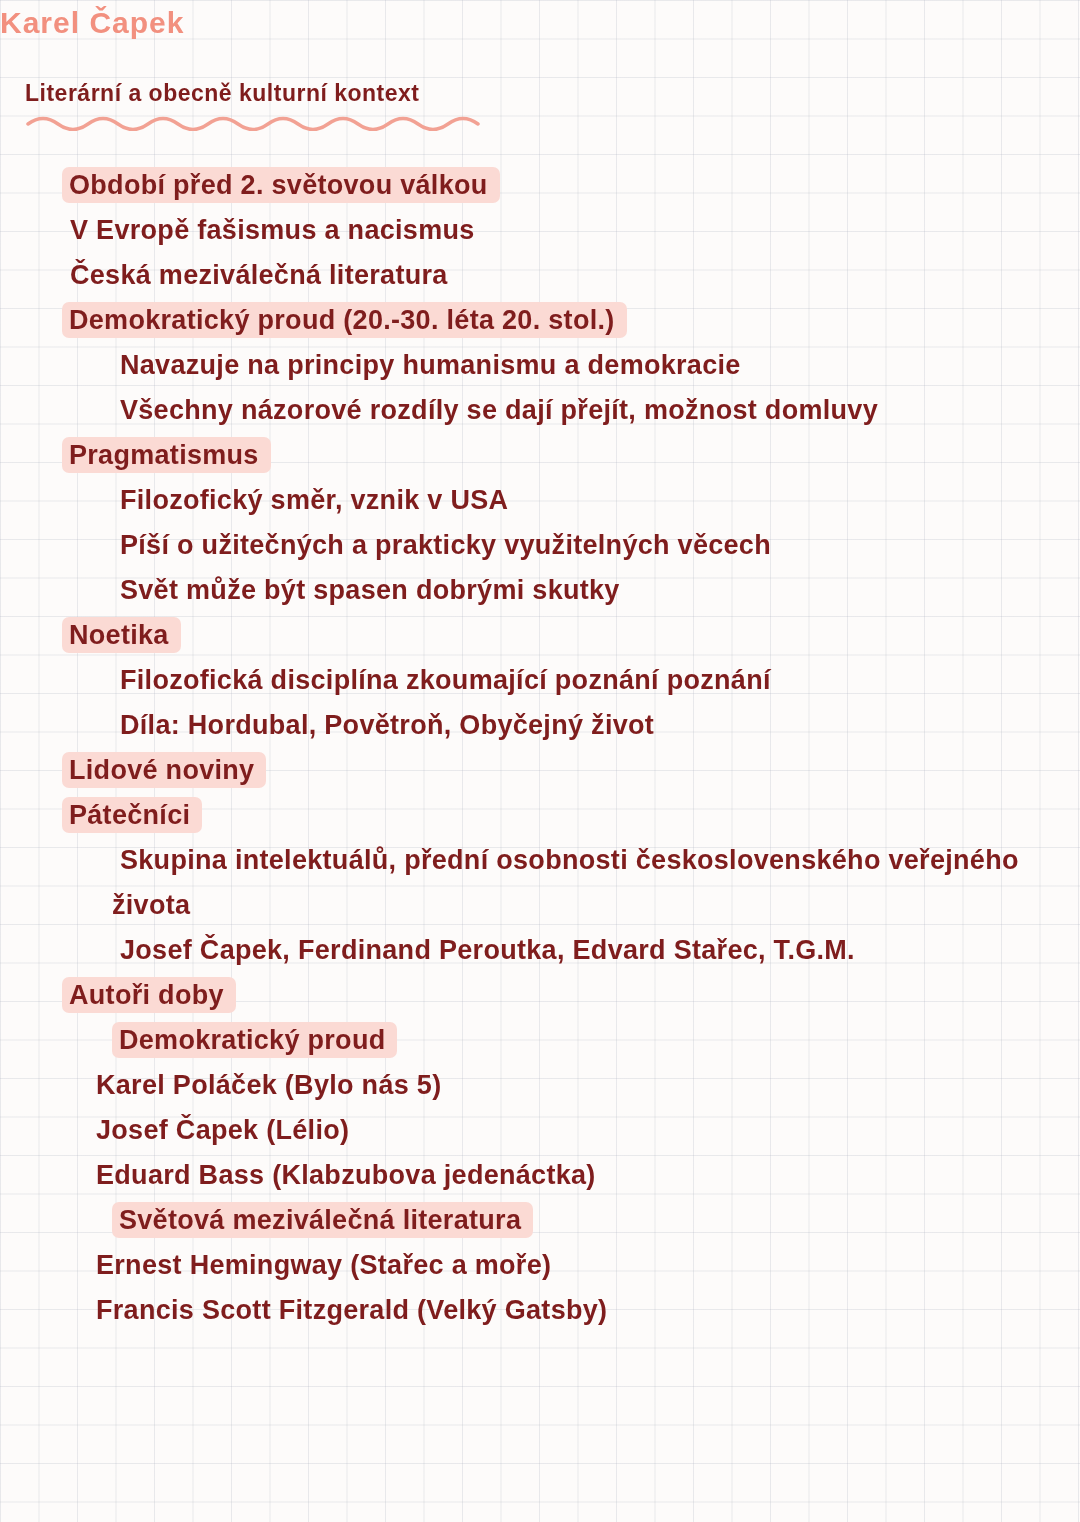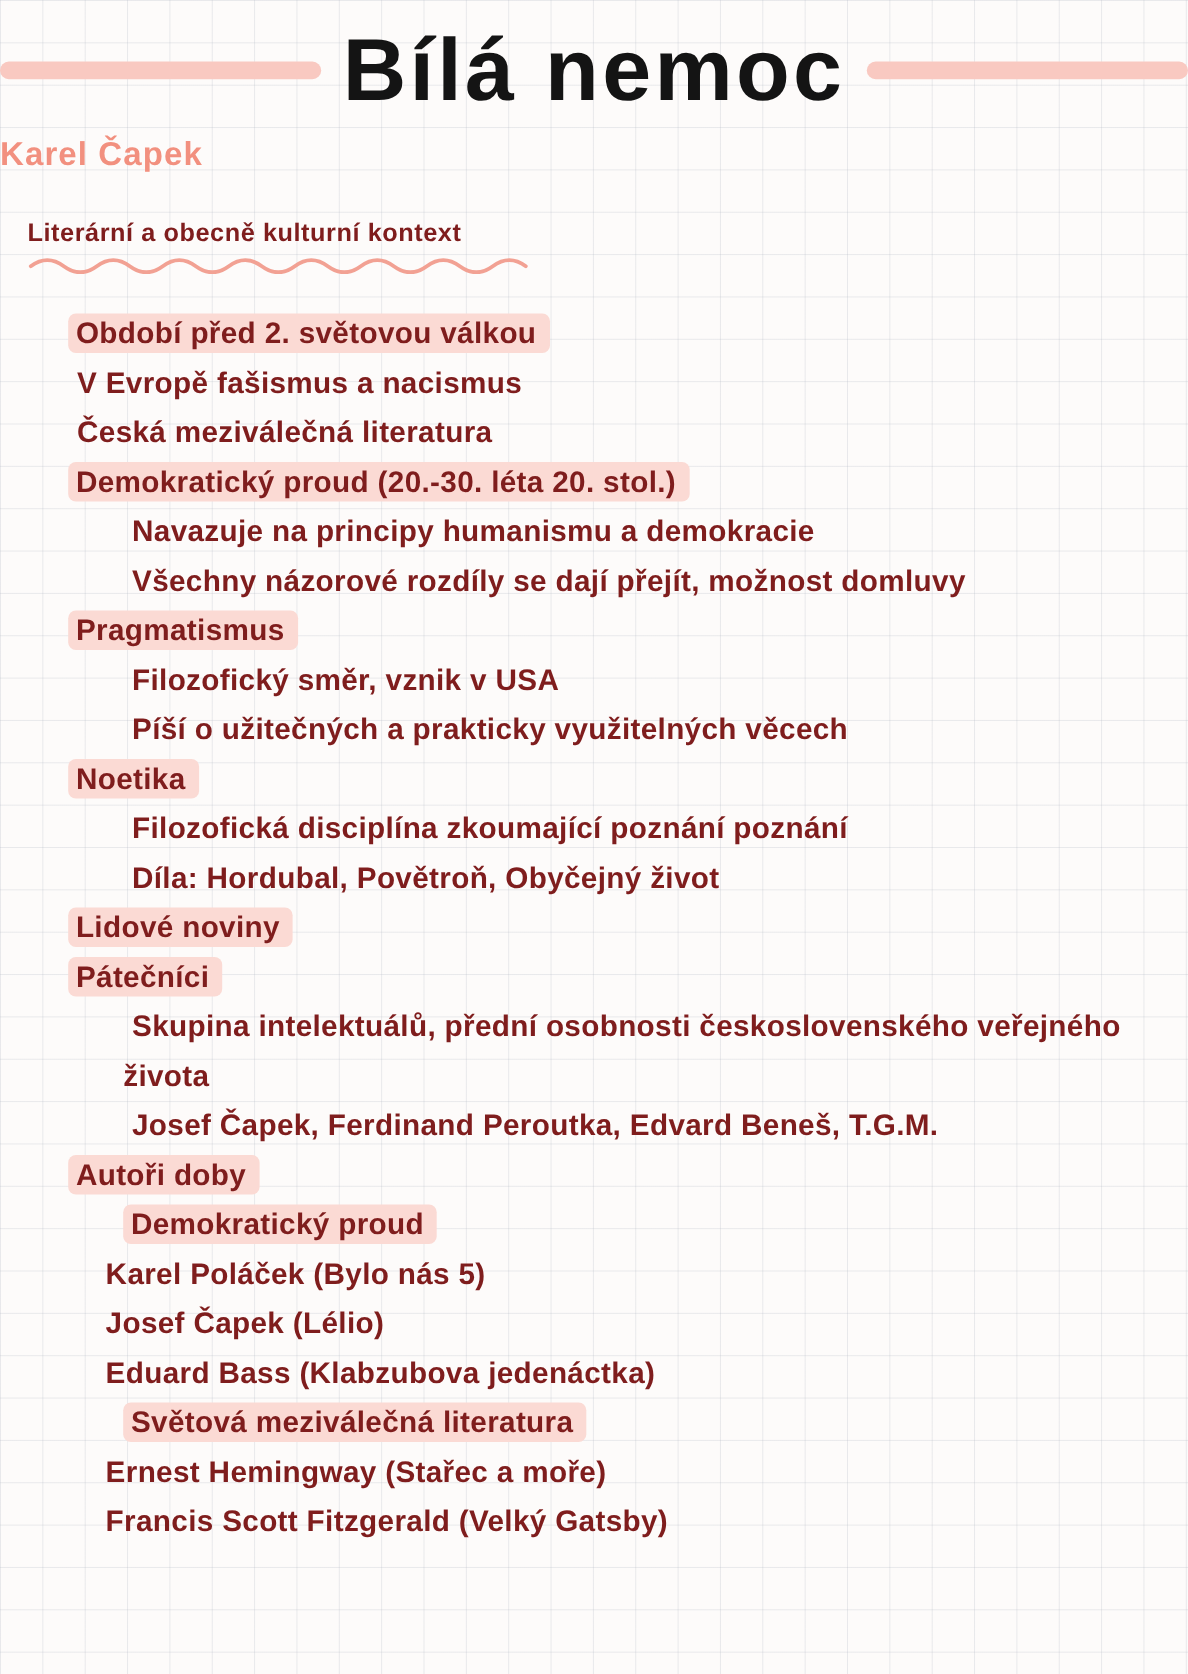--- a/index.html
+++ b/index.html
@@ -94,52 +94,48 @@
 
   .level-0 { margin-left: 62px; }
   .level-1 { margin-left: 112px; }
   .level-2 { margin-left: 88px; }
 </style>
 </head>
 <body>
 
 <div class="page">
 
-  <div class="title-row">
-    <span class="title-bar"></span>
-    <h1 class="page-title">Bílá nemoc</h1>
-    <span class="title-bar"></span>
-  </div>
 
   <div class="author">Karel Čapek</div>
 
   <div class="heading-wrap">
     <h2 class="section-heading">Literární a obecně kulturní kontext</h2>
     <svg class="wavy" viewBox="0 0 480 16" preserveAspectRatio="none" aria-hidden="true">
       <path id="wavy-path" d="M3 9 q15 -11 30 0 t30 0 t30 0 t30 0 t30 0 t30 0 t30 0 t30 0 t30 0 t30 0 t30 0 t30 0 t30 0 t30 0 t30 0" fill="none" stroke="#F2A193" stroke-width="3.5" stroke-linecap="round"></path>
     </svg>
   </div>
 
   <div class="notes">
       <div class="note-line level-0"><span class="hl">Období před 2. světovou válkou</span></div>
       <div class="note-line level-0"><span class="plain">V Evropě fašismus a nacismus</span></div>
       <div class="note-line level-0"><span class="plain">Česká meziválečná literatura</span></div>
       <div class="note-line level-0"><span class="hl">Demokratický proud (20.-30. léta 20. stol.)</span></div>
       <div class="note-line level-1"><span class="plain">Navazuje na principy humanismu a demokracie</span></div>
       <div class="note-line level-1"><span class="plain">Všechny názorové rozdíly se dají přejít, možnost domluvy</span></div>
       <div class="note-line level-0"><span class="hl">Pragmatismus</span></div>
       <div class="note-line level-1"><span class="plain">Filozofický směr, vznik v USA</span></div>
       <div class="note-line level-1"><span class="plain">Píší o užitečných a prakticky využitelných věcech</span></div>
+      <div class="note-line level-1"><span class="plain">Svět může být spasen dobrými skutky</span></div>
       <div class="note-line level-0"><span class="hl">Noetika</span></div>
       <div class="note-line level-1"><span class="plain">Filozofická disciplína zkoumající poznání poznání</span></div>
       <div class="note-line level-1"><span class="plain">Díla: Hordubal, Povětroň, Obyčejný život</span></div>
       <div class="note-line level-0"><span class="hl">Lidové noviny</span></div>
       <div class="note-line level-0"><span class="hl">Pátečníci</span></div>
       <div class="note-line level-1" style="max-width: 930px;"><span class="plain">Skupina intelektuálů, přední osobnosti československého veřejného života</span></div>
-      <div class="note-line level-1"><span class="plain">Josef Čapek, Ferdinand Peroutka, Edvard Beneš, T.G.M.</span></div>
+      <div class="note-line level-1"><span class="plain">Josef Čapek, Ferdinand Peroutka, Edvard Stařec, T.G.M.</span></div>
       <div class="note-line level-0"><span class="hl">Autoři doby</span></div>
       <div class="note-line level-1"><span class="hl">Demokratický proud</span></div>
       <div class="note-line level-2"><span class="plain">Karel Poláček (Bylo nás 5)</span></div>
       <div class="note-line level-2"><span class="plain">Josef Čapek (Lélio)</span></div>
       <div class="note-line level-2"><span class="plain">Eduard Bass (Klabzubova jedenáctka)</span></div>
       <div class="note-line level-1"><span class="hl">Světová meziválečná literatura</span></div>
       <div class="note-line level-2"><span class="plain">Ernest Hemingway (Stařec a moře)</span></div>
       <div class="note-line level-2"><span class="plain">Francis Scott Fitzgerald (Velký Gatsby)</span></div>
     </div>
 

